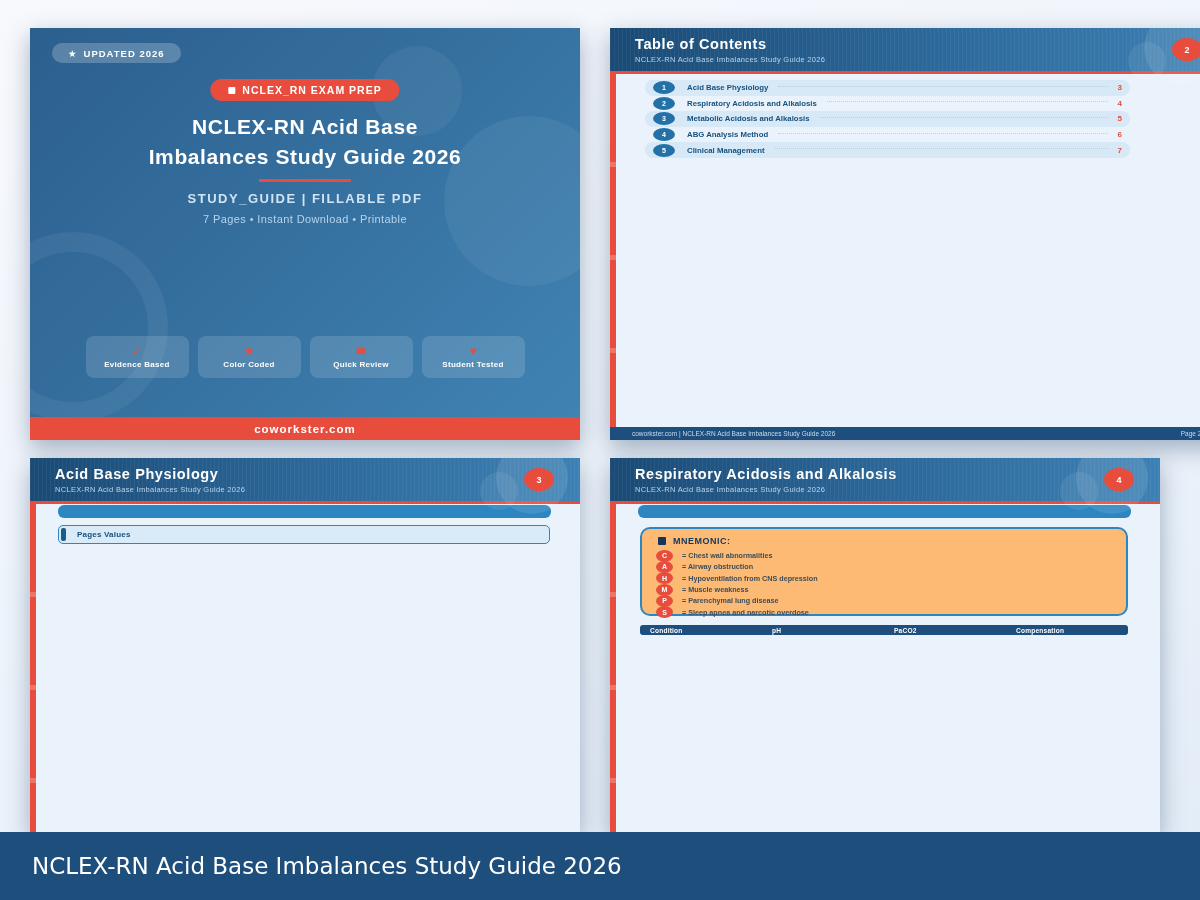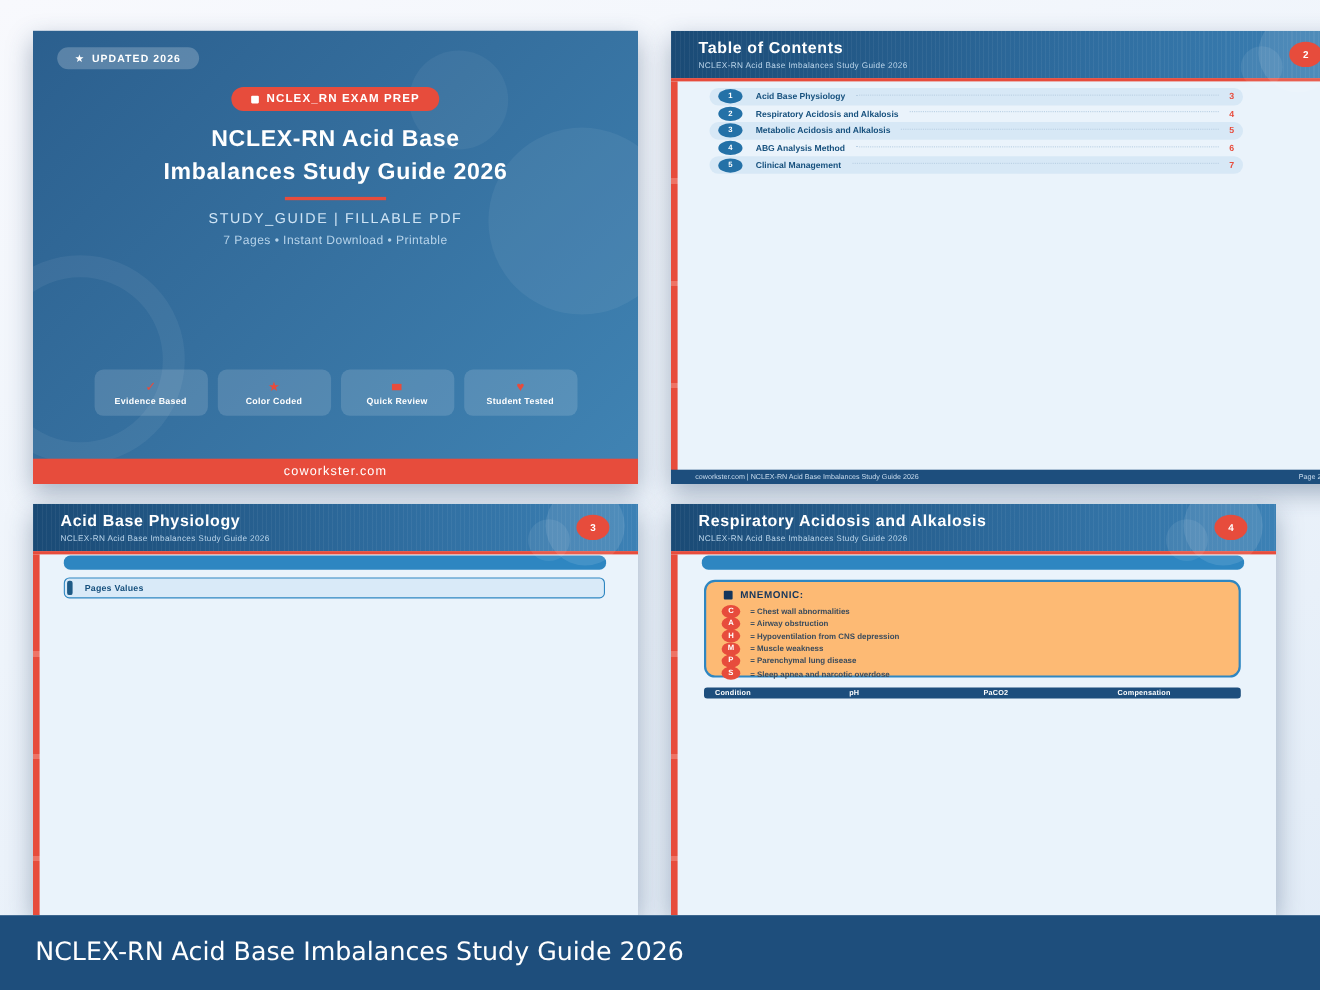--- a/index.html
+++ b/index.html
@@ -17,32 +17,32 @@
     color:#fff;font-size:9.5px;font-weight:bold;letter-spacing:1px;}
   .cover-pill{position:absolute;left:50%;top:51px;transform:translateX(-50%);
     background:#e74c3c;border-radius:13px;padding:5px 18px;display:flex;align-items:center;gap:7px;
     color:#fff;font-size:10.5px;font-weight:bold;letter-spacing:1px;white-space:nowrap;}
   .sq{display:inline-block;width:7px;height:7px;background:#fff;border-radius:1px;}
   .cover-title{position:absolute;top:84px;left:0;right:0;text-align:center;color:#fff;
     font-size:21px;font-weight:bold;letter-spacing:.6px;line-height:30px;}
   .cover-divider{position:absolute;top:151px;left:50%;transform:translateX(-50%);
     width:92px;height:3px;background:#e74c3c;}
   .cover-sub{position:absolute;top:163px;left:0;right:0;text-align:center;
-    color:#cfe4f5;font-size:13px;letter-spacing:1.5px;}
+    color:#cfe4f5;font-size:13px;letter-spacing:1.5px;font-weight:bold;}
   .cover-meta{position:absolute;top:185px;left:0;right:0;text-align:center;
     color:#b6d3ea;font-size:11px;letter-spacing:.4px;}
   .features{position:absolute;top:308px;left:0;right:0;display:flex;justify-content:center;gap:9px;}
   .feature{width:103px;height:42px;background:rgba(255,255,255,.14);border-radius:8px;
     display:flex;flex-direction:column;align-items:center;justify-content:center;gap:3px;}
   .f-icon{color:#e74c3c;font-size:12px;line-height:12px;font-weight:bold;}
   .f-icon.wide{transform:scaleX(1.5);}
   .f-label{color:#fff;font-size:8px;font-weight:bold;letter-spacing:.3px;}
   .cover-footer{position:absolute;left:0;right:0;bottom:0;height:23px;background:#e74c3c;
     display:flex;align-items:center;justify-content:center;color:#fff;
-    font-size:11.5px;font-weight:normal;letter-spacing:1px;}
+    font-size:11.5px;font-weight:bold;letter-spacing:1px;}
 
   
   .page{background:#eaf3fb;}
   .toc{left:610px;top:28px;width:618px;height:412px;}
   .phys{left:30px;top:458px;width:550px;height:374px;}
   .resp{left:610px;top:458px;width:550px;height:374px;}
   .pageheader{position:absolute;left:0;top:0;right:0;height:43px;
     background:repeating-linear-gradient(90deg,rgba(255,255,255,.05) 0 1px,transparent 1px 4px),
       linear-gradient(90deg,#1a4a75 0%,#2d6a9c 55%,#3c81b5 100%);
     border-bottom:3px solid #e74c3c;}

